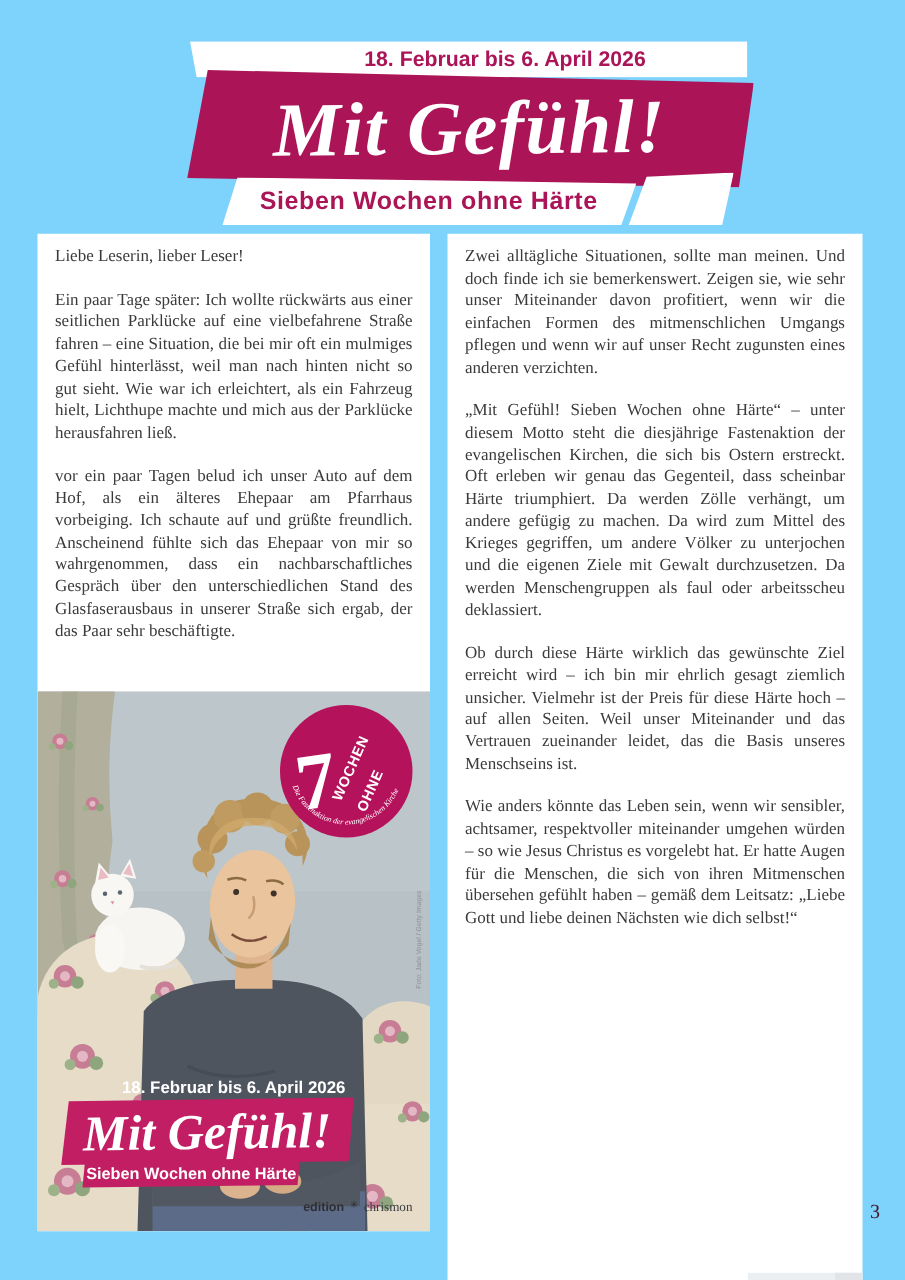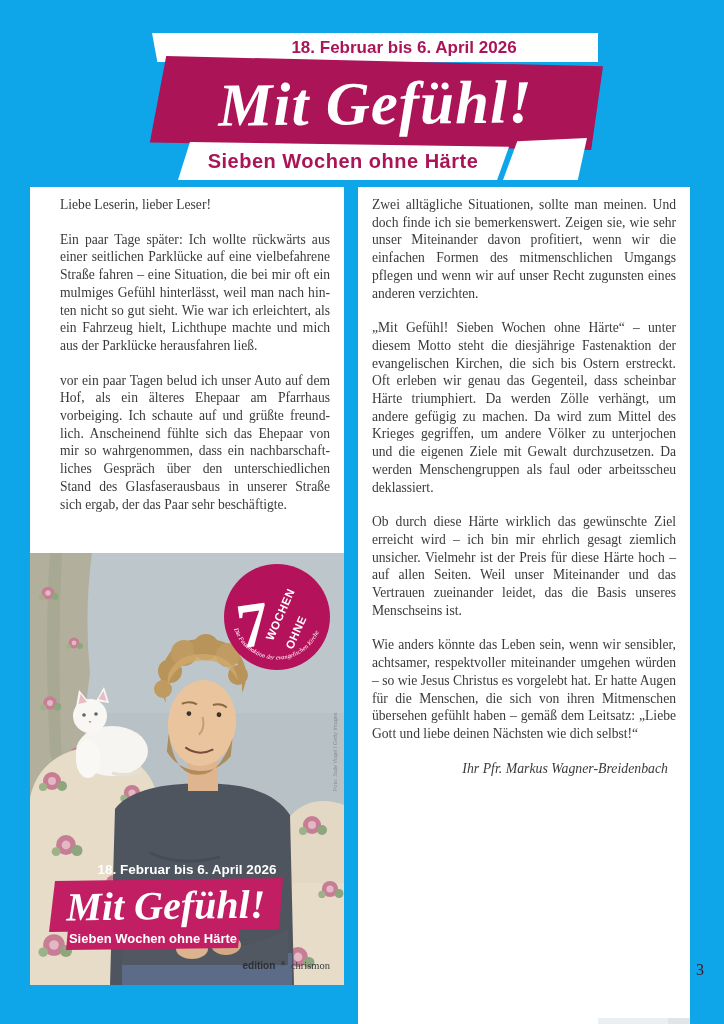--- a/index.html
+++ b/index.html
@@ -1,16 +1,16 @@
 <!DOCTYPE html>
 <html><head>
 <meta charset="utf-8">
 <style>
   html,body{margin:0;padding:0;background:#6d0d38;}
-  .page{position:relative;width:724px;height:1024px;background:#0ea5e9;overflow:hidden;
+  .page{position:relative;width:724px;height:1024px;background:#7dd3fc;overflow:hidden;
         font-family:"Liberation Serif",serif;}
   
   .hdr-date{position:absolute;left:152px;top:33px;width:446px;height:29px;background:#fff;
             clip-path:polygon(0 0,100% 0,100% 100%,1.2% 100%);}
   .hdr-date span{display:block;text-align:center;padding-left:58px;line-height:30px;
             font-family:"Liberation Sans",sans-serif;font-weight:bold;font-size:17px;color:#ab1457;}
   .hdr-banner{position:absolute;left:148px;top:56px;width:455px;height:94px;background:#ab1457;
             clip-path:polygon(4% 0%,100% 11%,97.4% 100%,0.4% 92%);}
   .hdr-banner h1{margin:0;text-align:center;line-height:96px;font-size:61px;color:#fff;
             font-style:italic;font-weight:bold;letter-spacing:1px;transform:rotate(-0.6deg);}
@@ -18,21 +18,21 @@
             clip-path:polygon(3.9% 5%,100% 17%,96.4% 100%,0.3% 100%);}
   .hdr-sub span{display:block;text-align:center;padding-top:10px;
             font-family:"Liberation Sans",sans-serif;font-weight:bold;font-size:20px;
             letter-spacing:0.5px;color:#ab1457;}
   .hdr-corner{position:absolute;left:503px;top:138px;width:84px;height:42px;background:#fff;
             clip-path:polygon(17% 8%,100% 0%,89% 100%,0% 100%);}
   
   .col{position:absolute;top:187px;background:#fff;}
   .col-left{left:30px;width:314px;height:798px;}
   .col-right{left:358px;width:332px;height:930px;}
-  .coltext{padding:9px 14px 0 30px;font-size:13.6px;line-height:17.7px;color:#3a3a3a;
+  .coltext{padding:9px 14px 0 14px;font-size:13.6px;line-height:17.7px;color:#3a3a3a;
            text-align:justify;hyphens:manual;}
   .col-right .coltext{padding:9px 14px 0 14px;}
   .coltext p{margin:0 0 17px 0;}
   .signature{text-align:right;font-style:italic;padding-right:8px;font-size:13.8px;margin-top:20px;}
   
   .poster{position:absolute;left:0;top:366px;width:314px;height:432px;overflow:hidden;}
   .pastor{position:absolute;right:0;bottom:2px;width:92px;height:97px;}
   .page-number{position:absolute;left:696px;top:961px;width:20px;font-size:16px;color:#45152a;
            font-family:"Liberation Serif",serif;}
   svg text{font-family:"Liberation Sans",sans-serif;}
@@ -178,21 +178,20 @@
       </svg>
     </div>
   </div>
 
   <div class="col col-right">
     <div class="coltext">
       <p>Zwei alltägliche Situationen, sollte man meinen. Und doch finde ich sie bemerkenswert. Zeigen sie, wie sehr unser Miteinander davon profitiert, wenn wir die einfachen Formen des mitmenschlichen Um­gangs pflegen und wenn wir auf unser Recht zu­gunsten eines anderen verzichten.</p>
       <p>„Mit Gefühl! Sieben Wochen ohne Härte“ – unter diesem Motto steht die diesjährige Fastenaktion der evangelischen Kirchen, die sich bis Ostern erstreckt. Oft erleben wir genau das Gegenteil, dass scheinbar Härte triumphiert. Da werden Zölle verhängt, um andere gefügig zu machen. Da wird zum Mittel des Krieges gegriffen, um andere Völker zu unterjochen und die eigenen Ziele mit Gewalt durchzusetzen. Da werden Menschengruppen als faul oder arbeits­scheu deklassiert.</p>
       <p>Ob durch diese Härte wirklich das gewünschte Ziel erreicht wird – ich bin mir ehrlich gesagt ziemlich unsicher. Vielmehr ist der Preis für diese Härte hoch – auf allen Seiten. Weil unser Miteinander und das Vertrauen zueinander leidet, das die Basis unse­res Menschseins ist.</p>
       <p>Wie anders könnte das Leben sein, wenn wir sensib­ler, achtsamer, respektvoller miteinander umgehen würden – so wie Jesus Christus es vorgelebt hat. Er hatte Augen für die Menschen, die sich von ihren Mitmenschen übersehen gefühlt haben – gemäß dem Leitsatz: „Liebe Gott und liebe deinen Nächs­ten wie dich selbst!“</p>
-      <p class="signature">Ihr Pfr. Markus Wagner-Breidenbach</p>
     </div>
 
     <div class="pastor">
       <svg width="92" height="97" viewBox="0 0 92 97">
         <rect width="92" height="97" fill="#eceff1"></rect>
         <rect x="70" width="22" height="97" fill="#e2e5e8"></rect>
         <path d="M8,97 L8,72 Q24,56 46,55 Q70,56 84,74 L84,97 Z" fill="#b3c2de"></path>
         <path d="M36,58 L46,70 L56,58 L50,54 L42,54 Z" fill="#ffffff"></path>
         <path d="M34,57 L46,71 L40,76 L30,62 Z" fill="#c6d2e8" stroke="#8fa0bf" stroke-width="0.7"></path>
         <path d="M58,57 L46,71 L53,76 L63,62 Z" fill="#c6d2e8" stroke="#8fa0bf" stroke-width="0.7"></path>

